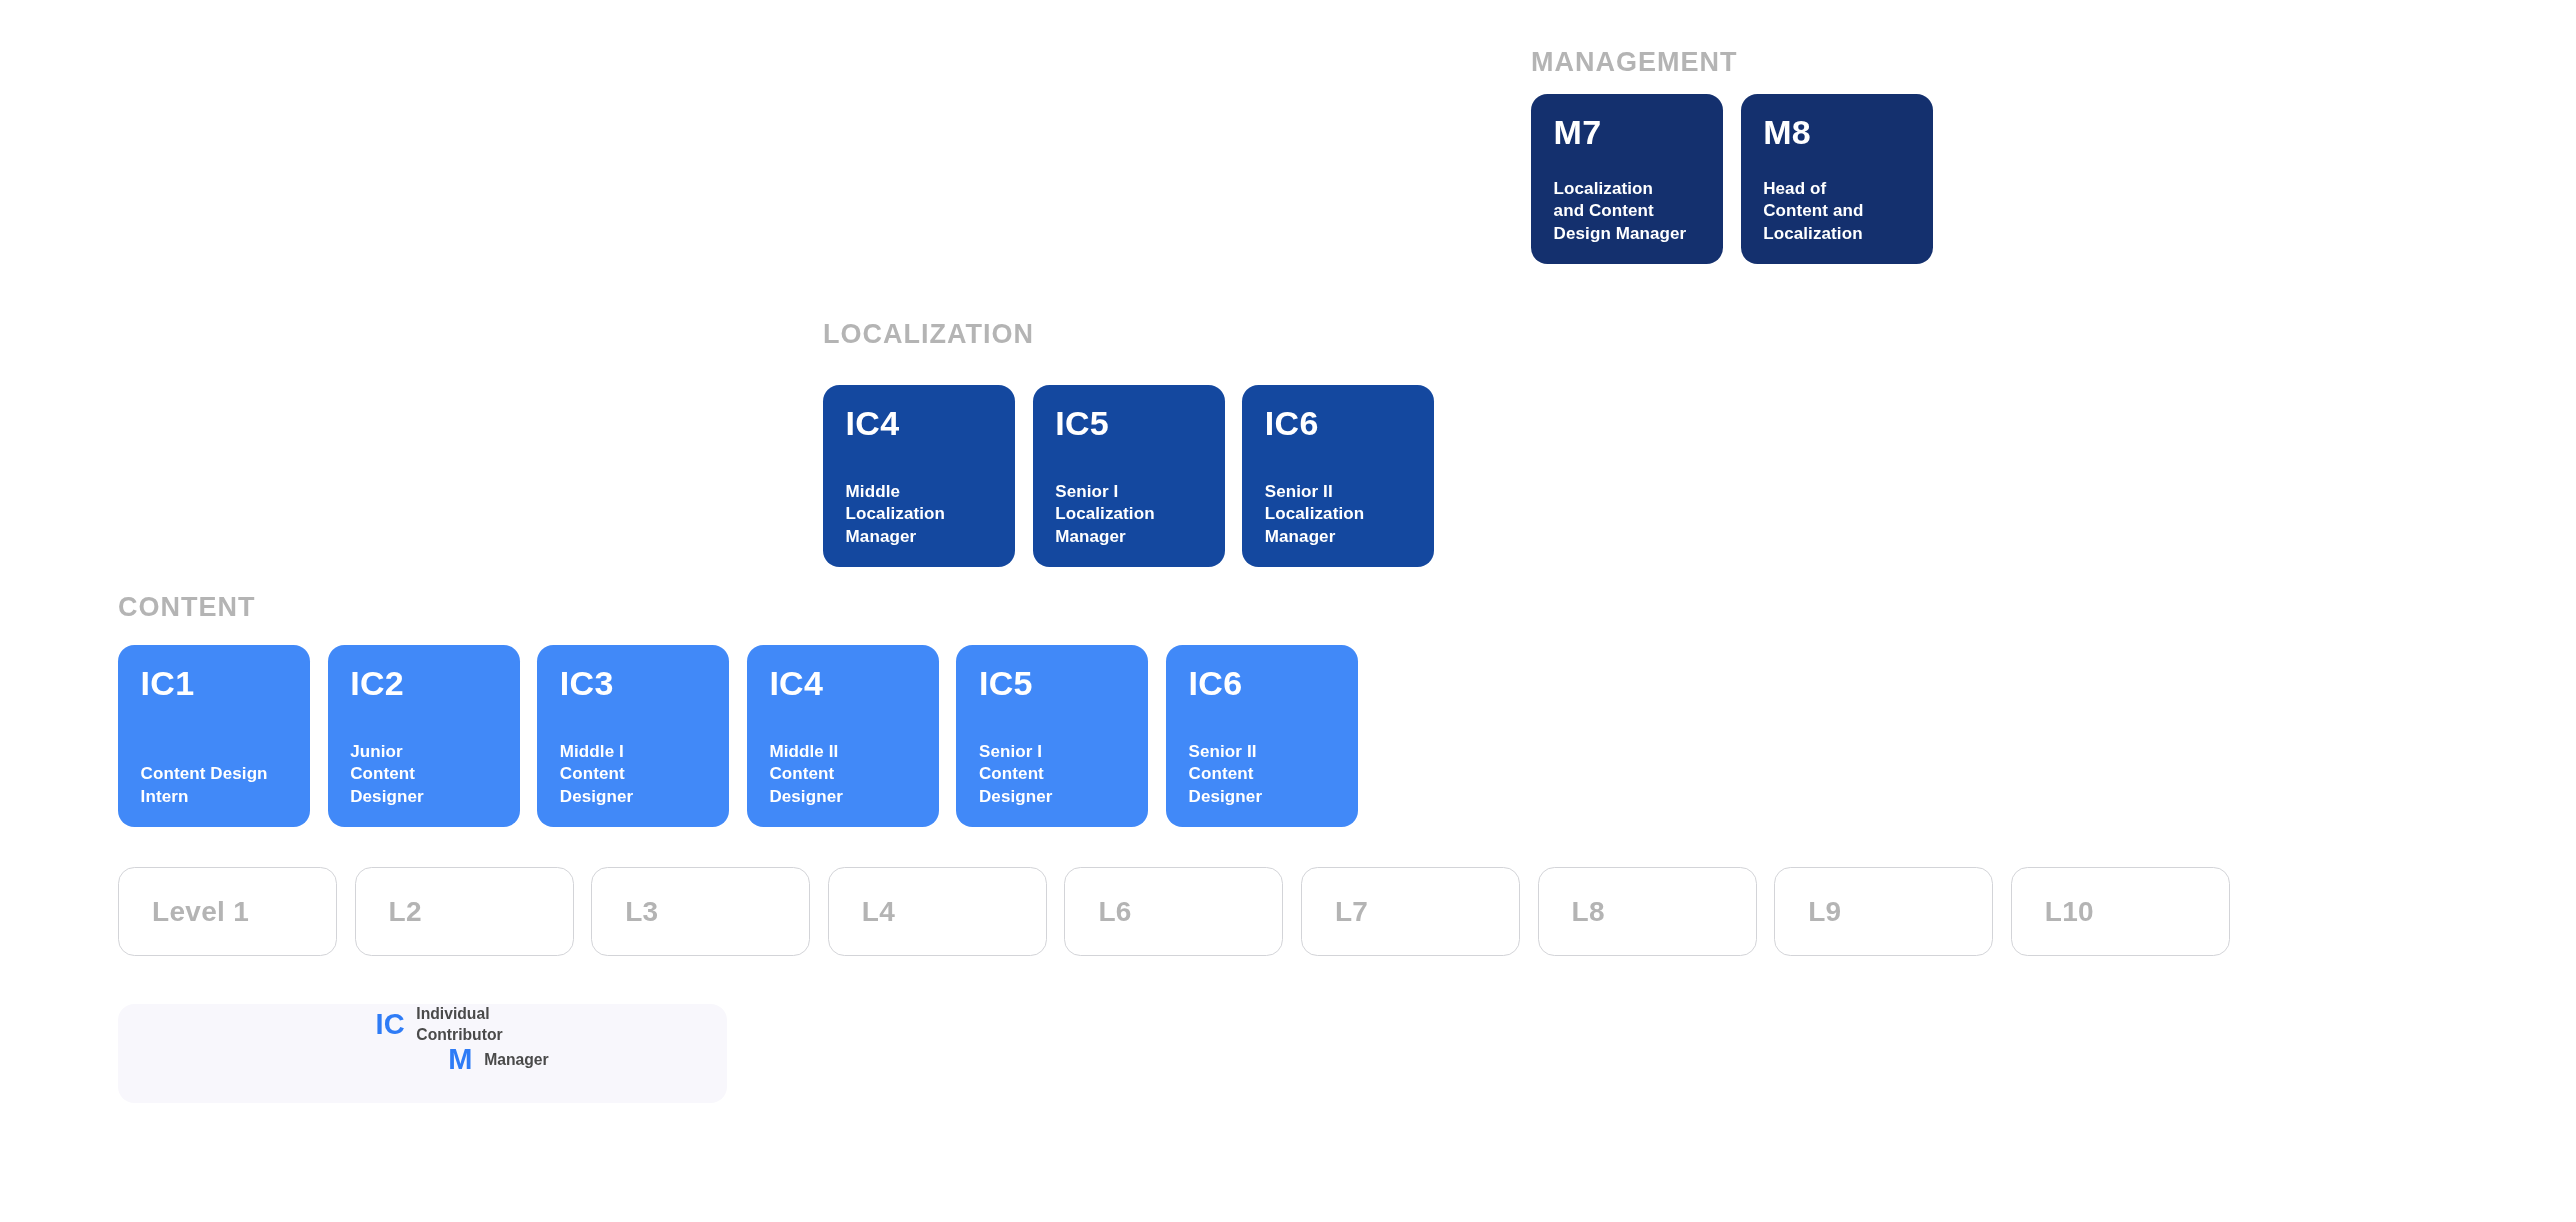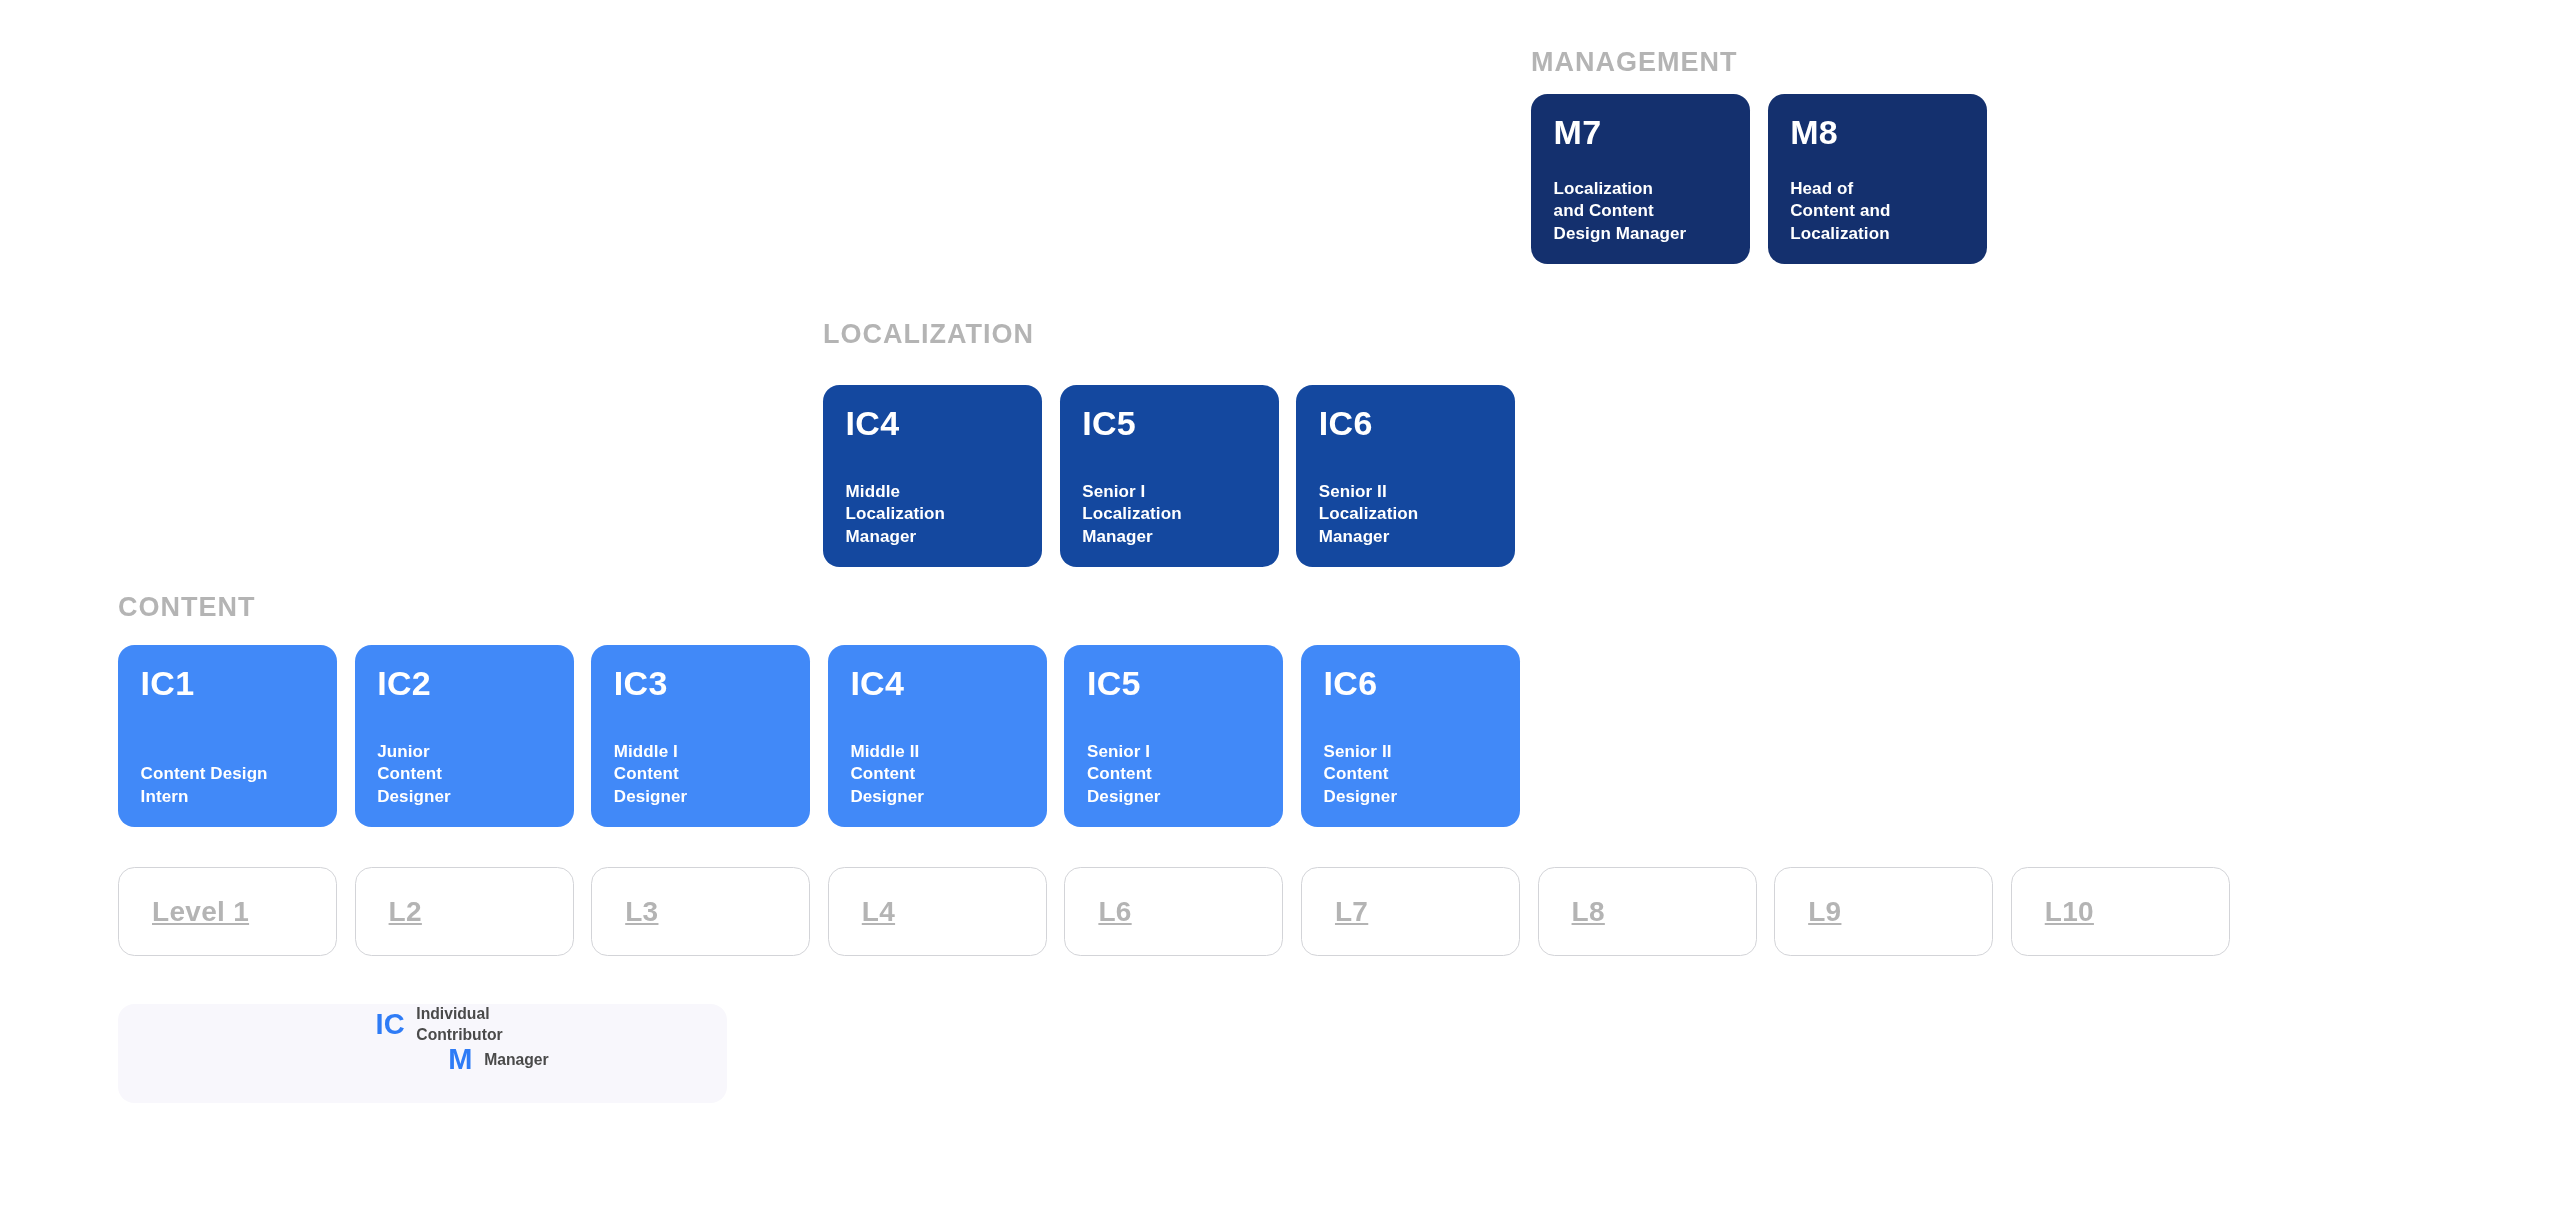--- a/index.html
+++ b/index.html
@@ -33,21 +33,21 @@
     line-height: 1;
   }
 
   .row {
     position: absolute;
     display: flex;
     gap: 17.6px;
   }
 
   .card {
-    width: 219px;
+    width: 192px;
     height: 182px;
     border-radius: 16.4px;
     box-sizing: border-box;
     padding: 21.4px 22.6px 19px 22.6px;
     display: flex;
     flex-direction: column;
     color: #ffffff;
     position: relative;
   }
   .card.navy    { background: #14306e; }
@@ -89,21 +89,20 @@
     border-radius: 16.4px;
     box-sizing: border-box;
     background: transparent;
     display: flex;
     align-items: center;
     padding-left: 33px;
     color: #b4b4b4;
     font-size: 28px;
     font-weight: 700;
     letter-spacing: 0.3px;
-    text-decoration: underline;
   }
 
   
   .legend {
     position: absolute;
     left: 118px;
     top: 1004px;
     width: 609px;
     height: 99px;
     background: #f8f7fc;

